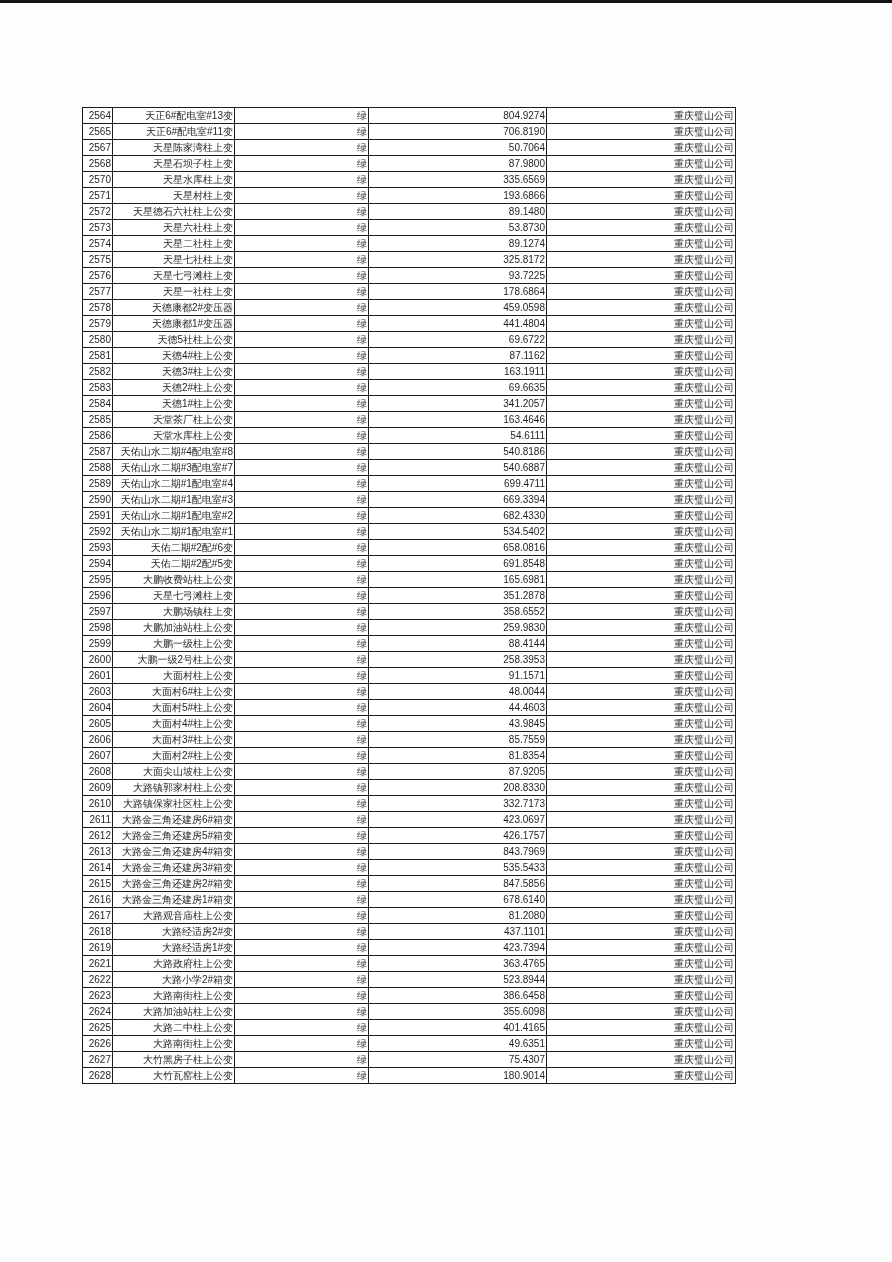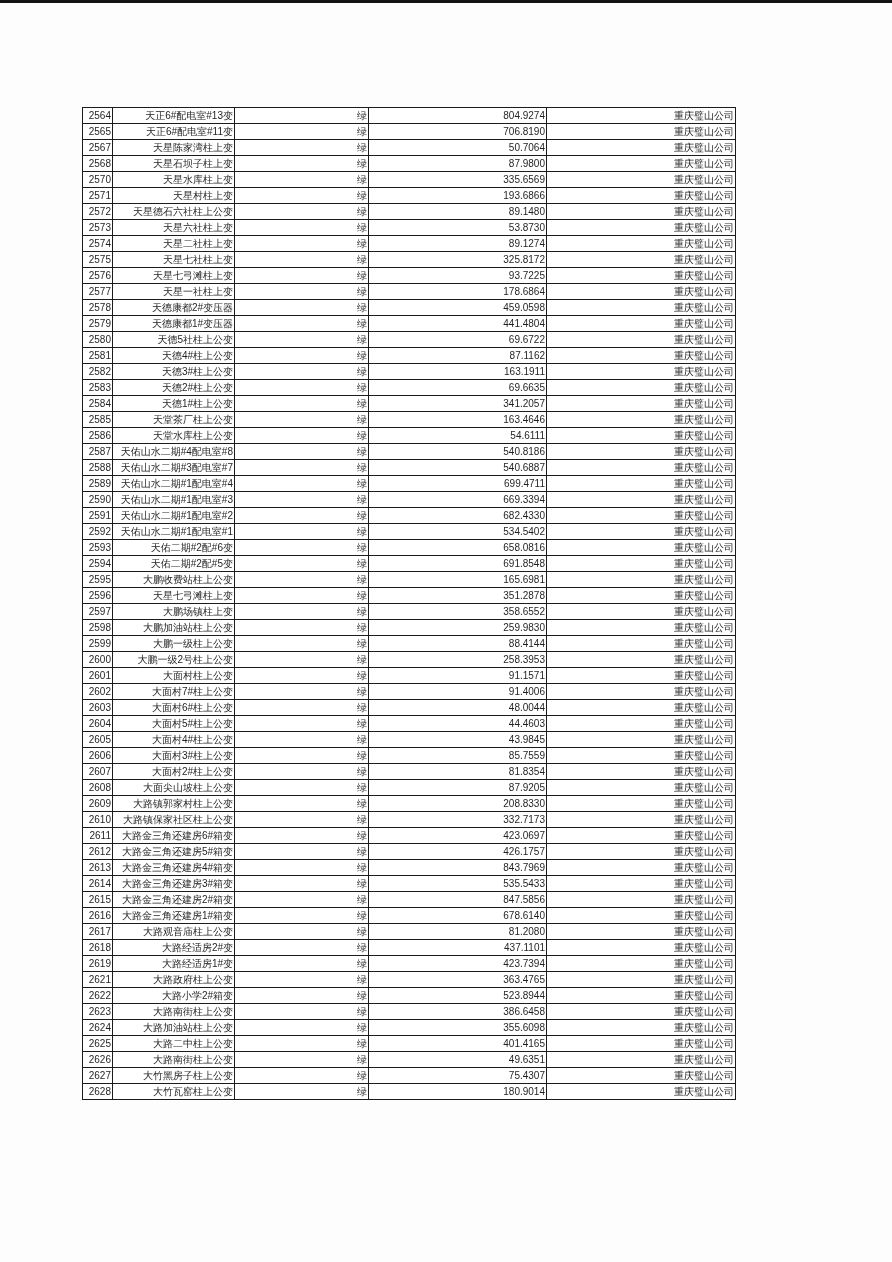--- a/index.html
+++ b/index.html
@@ -336,27 +336,20 @@
   </tr>
 
   <tr>
     <td class="c-num">2601</td>
     <td class="c-name">大面村柱上公变</td>
     <td class="c-stat">绿</td>
     <td class="c-val">91.1571</td>
     <td class="c-comp">重庆璧山公司</td>
   </tr>
 
-  <tr>
-    <td class="c-num">2602</td>
-    <td class="c-name">大面村7#柱上公变</td>
-    <td class="c-stat">绿</td>
-    <td class="c-val">91.4006</td>
-    <td class="c-comp">重庆璧山公司</td>
-  </tr>
 
   <tr>
     <td class="c-num">2603</td>
     <td class="c-name">大面村6#柱上公变</td>
     <td class="c-stat">绿</td>
     <td class="c-val">48.0044</td>
     <td class="c-comp">重庆璧山公司</td>
   </tr>
 
   <tr>

